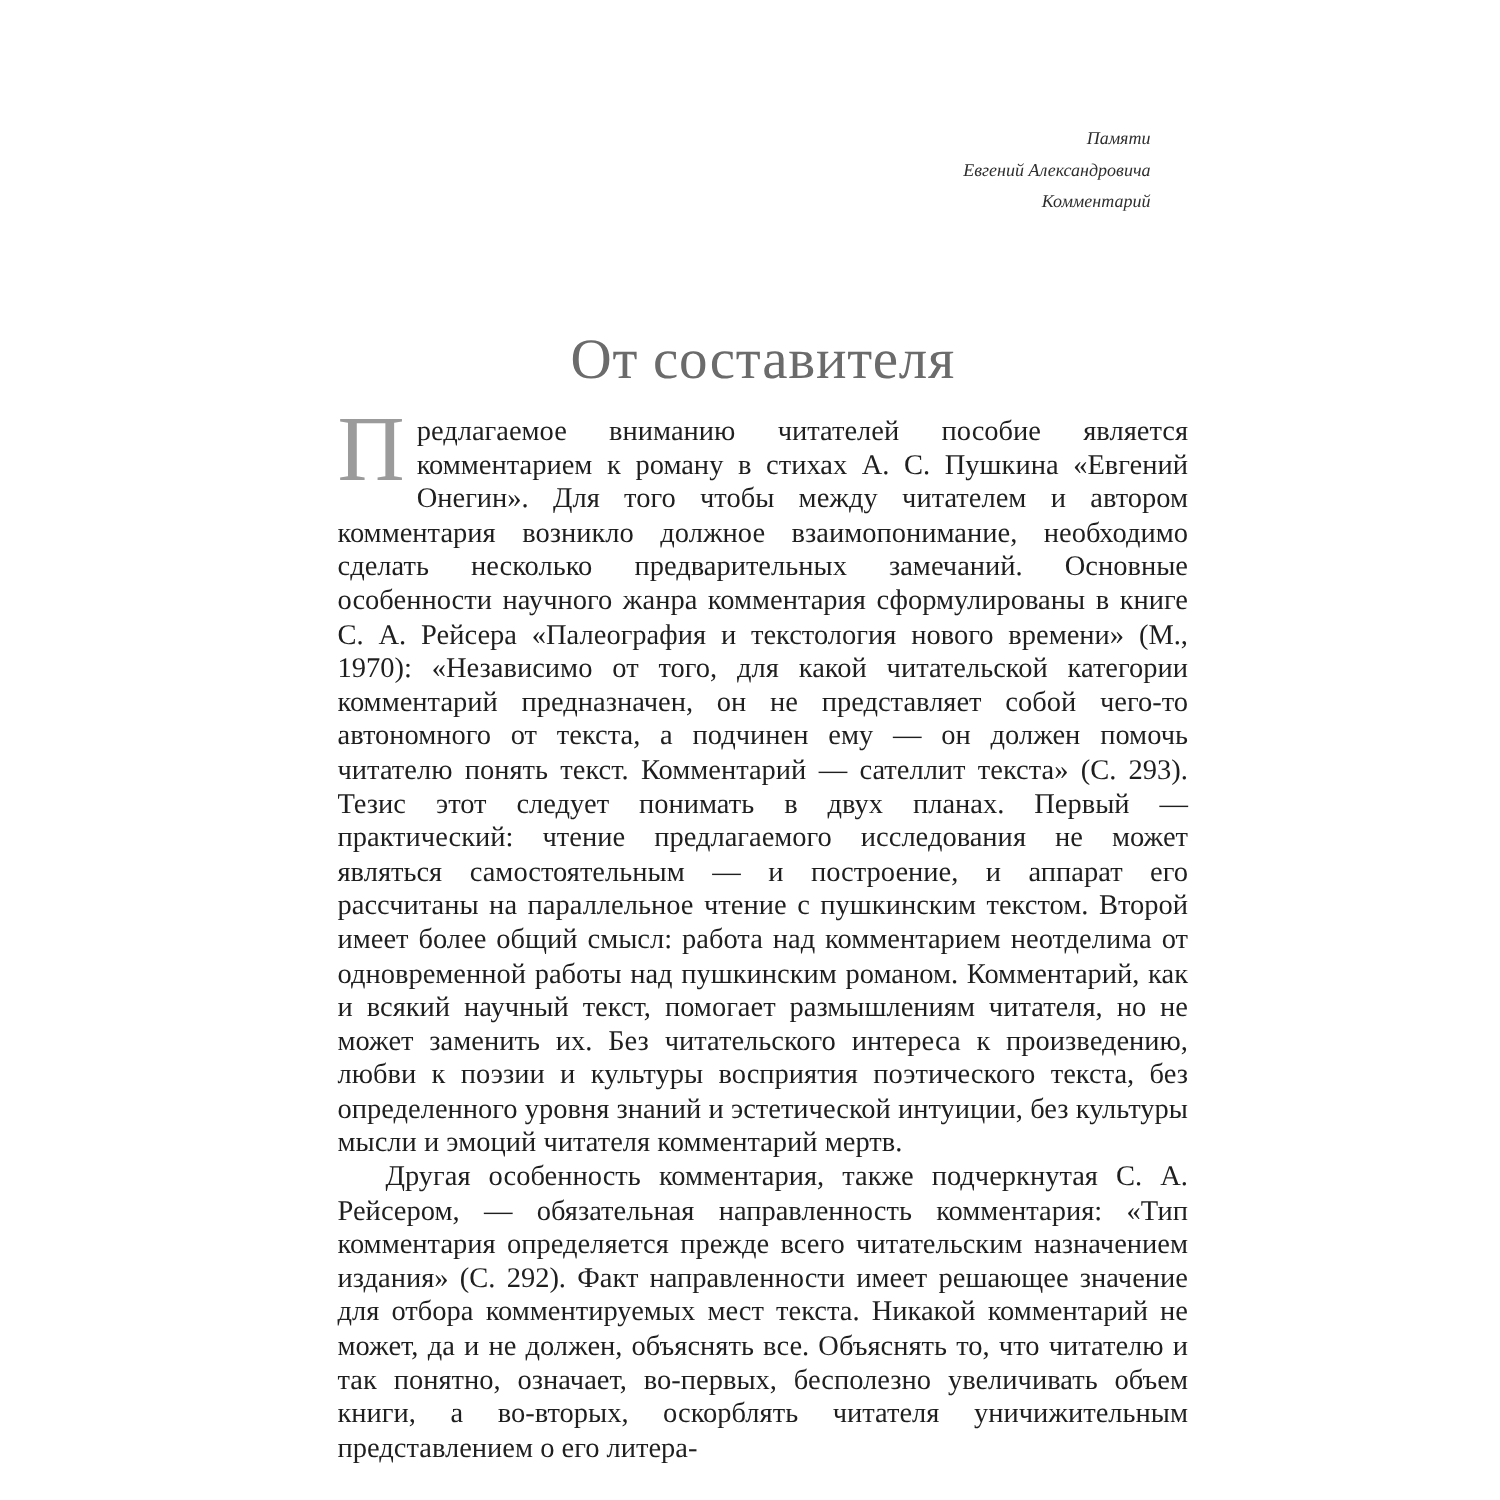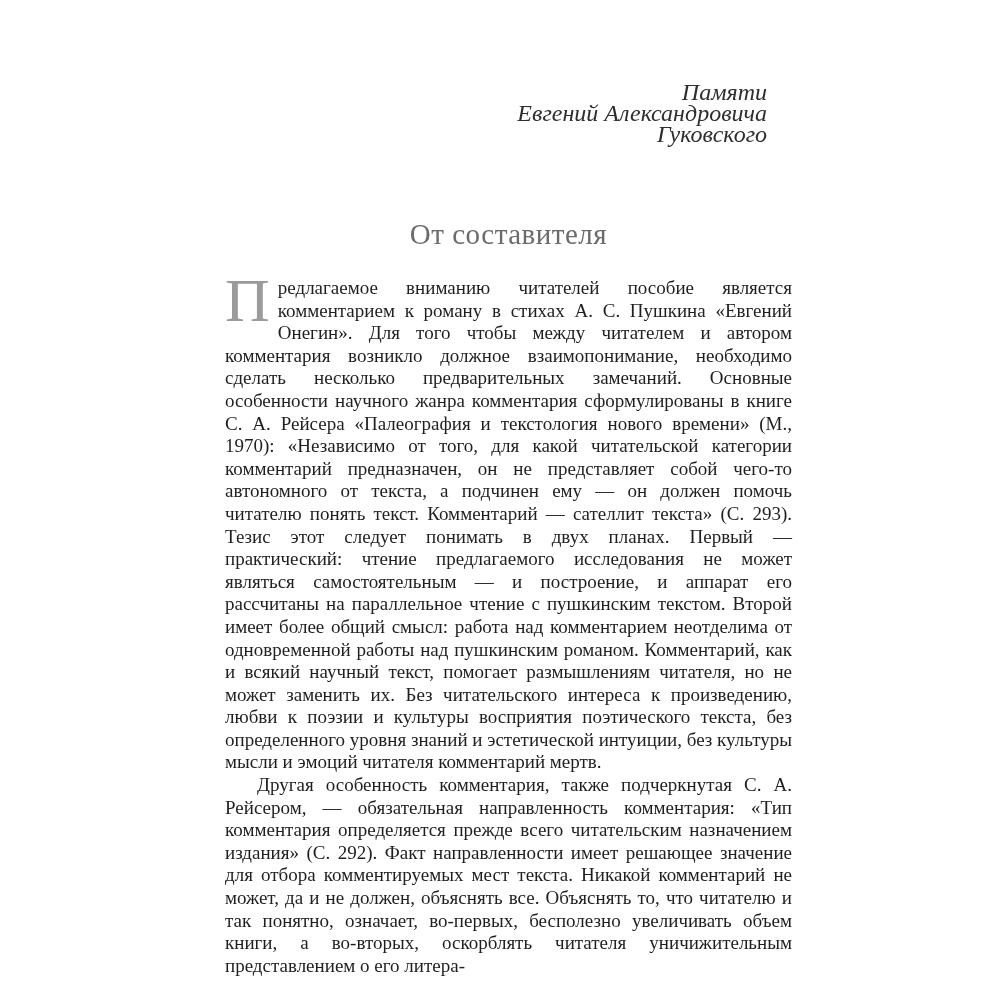--- a/index.html
+++ b/index.html
@@ -14,33 +14,33 @@
     background: var(--page-bg, #ffffff);
     font-family: "Liberation Serif", "DejaVu Serif", serif;
     overflow: hidden;
   }
   .dedication {
     position: absolute;
     top: 82px;
     right: 233px;
     text-align: right;
     font-style: italic;
-    font-size: 24px;
+    font-size: 12px;
     line-height: 21px;
     color: var(--dedication-color, #2e2e2e);
   }
   .heading {
     position: absolute;
     top: 218px;
     left: 225px;
     width: 567px;
     margin: 0;
     text-align: center;
     font-weight: normal;
-    font-size: 29px;
+    font-size: 38px;
     letter-spacing: 0.5px;
     color: var(--heading-color, #6b6b6b);
   }
   .body-text {
     position: absolute;
     top: 277px;
     left: 225px;
     width: 567px;
     font-size: 19px;
     line-height: 22.6px;
@@ -64,21 +64,21 @@
   }
 </style>
 </head>
 <body>
 
 <div class="page">
 
   <div class="dedication">
     <div>Памяти</div>
     <div>Евгений Александровича</div>
-    <div>Гуковского</div>
+    <div>Комментарий</div>
   </div>
 
   <h1 class="heading">От составителя</h1>
 
   <div class="body-text">
     <p class="para first"><span class="dropcap">П</span><span>редлагаемое вниманию читателей пособие является комментарием к роману в стихах А. С. Пушкина «Евгений Онегин». Для того чтобы между читателем и автором комментария возникло должное взаимопонимание, необходимо сделать несколько предварительных замечаний. Основные особенности научного жанра комментария сформулированы в книге С. А. Рейсера «Палеография и текстология нового времени» (М., 1970): «Независимо от того, для какой читательской категории комментарий предназначен, он не представляет собой чего-то автономного от текста, а подчинен ему — он должен помочь читателю понять текст. Комментарий — сателлит текста» (С. 293). Тезис этот следует понимать в двух планах. Первый — практический: чтение предлагаемого исследования не может являться самостоятельным — и построение, и аппарат его рассчитаны на параллельное чтение с пушкинским текстом. Второй имеет более общий смысл: работа над комментарием неотделима от одновременной работы над пушкинским романом. Комментарий, как и всякий научный текст, помогает размышлениям читателя, но не может заменить их. Без читательского интереса к произведению, любви к поэзии и культуры восприятия поэтического текста, без определенного уровня знаний и эстетической интуиции, без культуры мысли и эмоций читателя комментарий мертв.</span></p>
     <p class="para indented">Другая особенность комментария, также подчеркнутая С. А. Рейсером, — обязательная направленность комментария: «Тип комментария определяется прежде всего читательским назначением издания» (С. 292). Факт направленности имеет решающее значение для отбора комментируемых мест текста. Никакой комментарий не может, да и не должен, объяснять все. Объяснять то, что читателю и так понятно, означает, во-первых, бесполезно увеличивать объем книги, а во-вторых, оскорблять читателя уничижительным представлением о его литера-</p>
   </div>
 
 </div>

